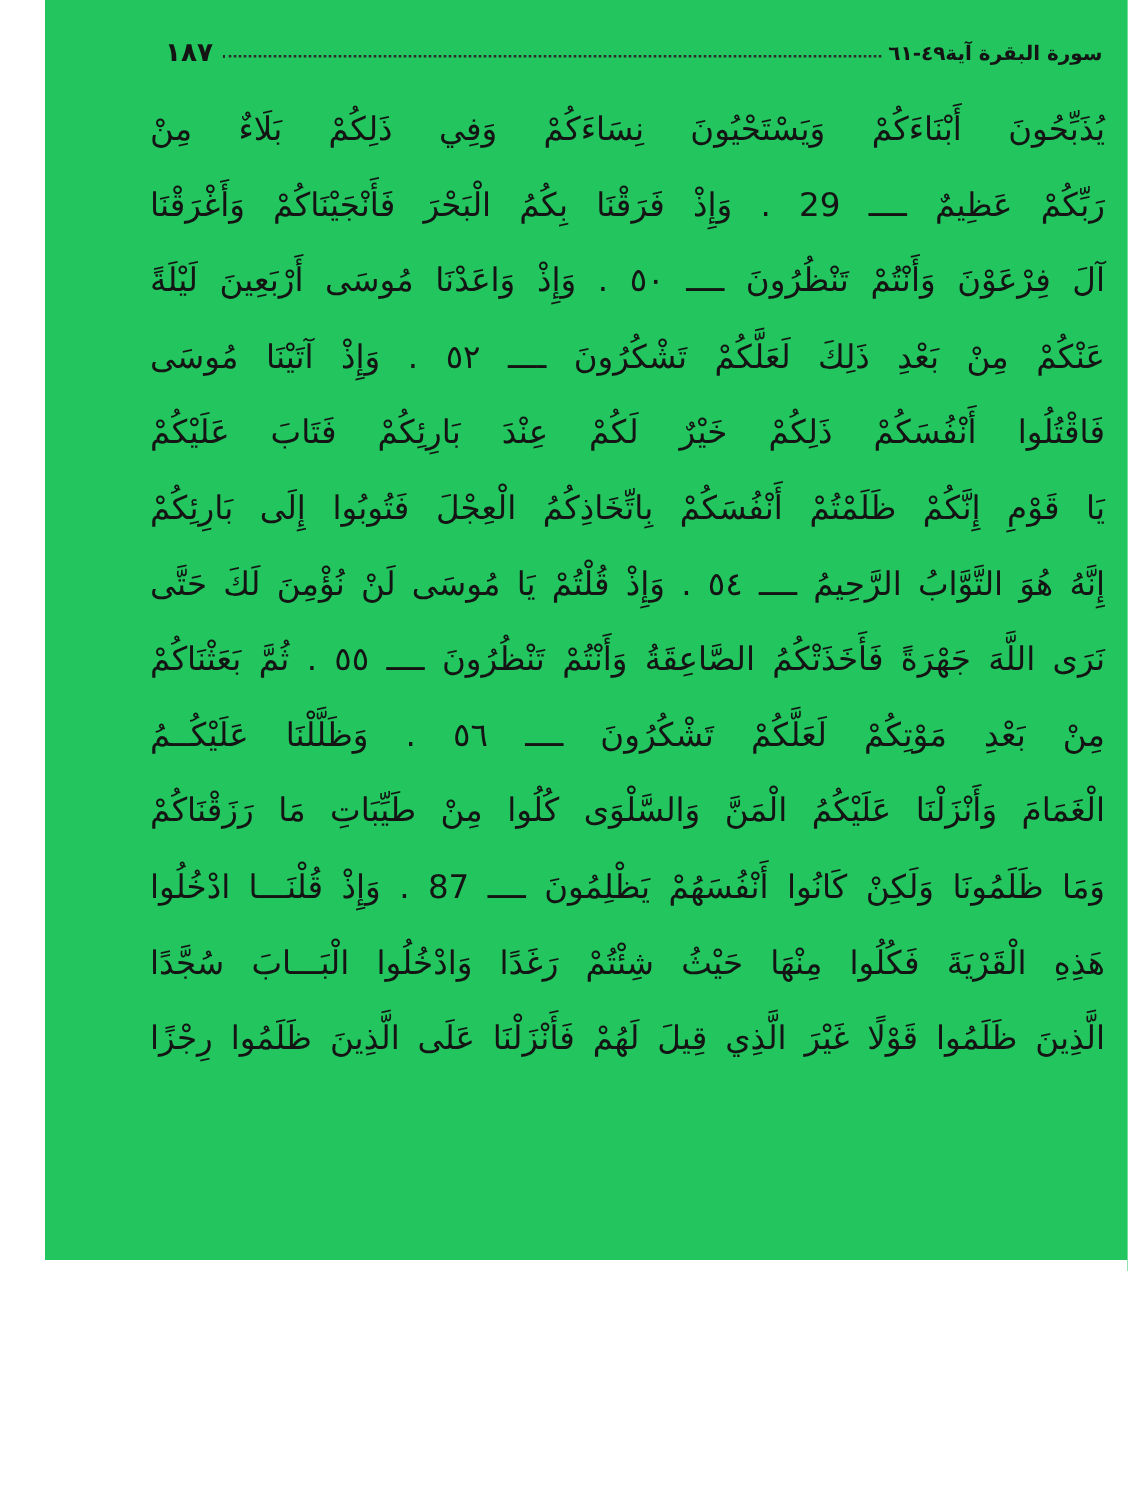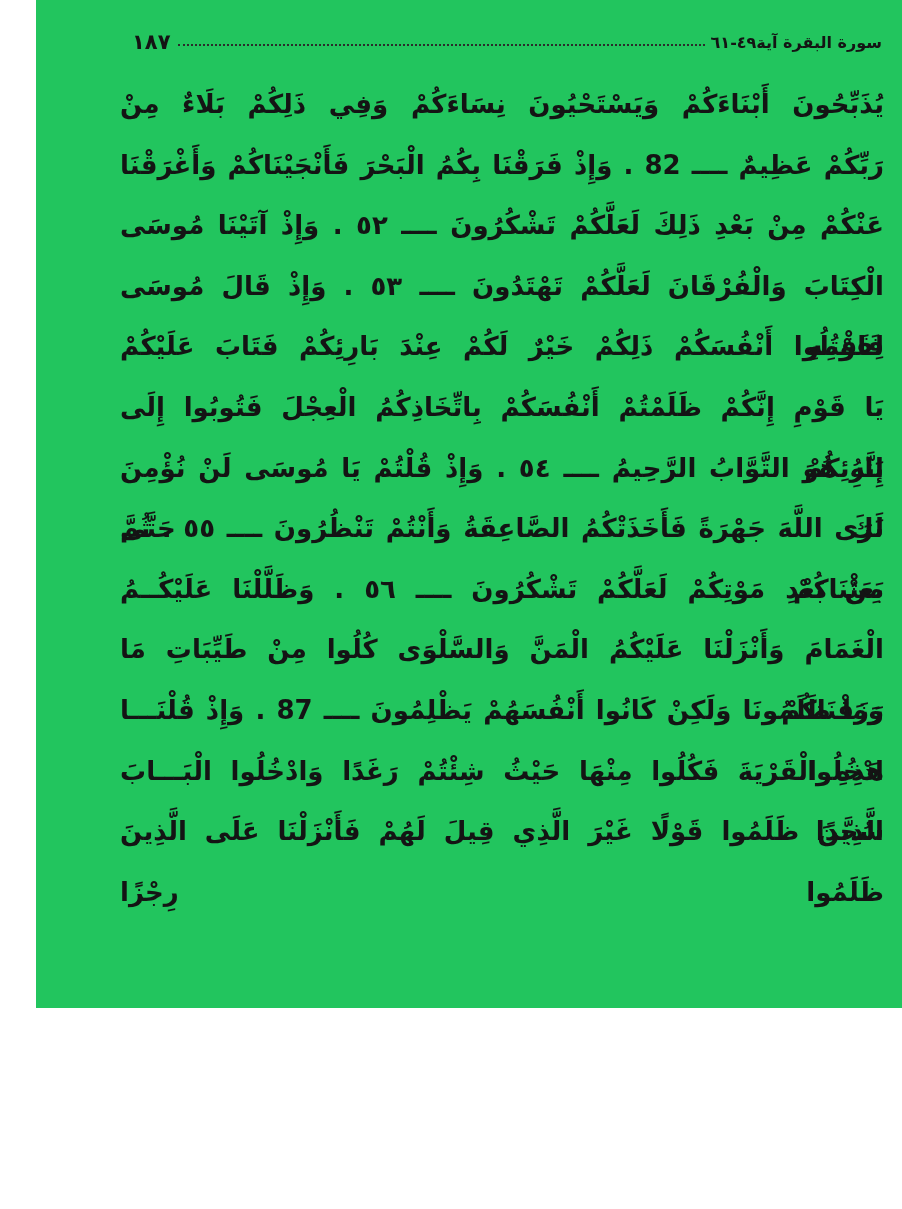--- a/index.html
+++ b/index.html
@@ -52,44 +52,44 @@
     position: absolute;
     top: 74px;
     left: 84px;
     right: 54px;
     direction: rtl;
   }
   .line {
     height: 60.6px;
     line-height: 60.6px;
     font-size: 26px;
-    font-weight: bold;
+    font-weight: normal;
     text-align: justify;
     text-align-last: justify;
     word-spacing: 2px;
     white-space: normal;
     overflow: visible;
   }
 </style>
 </head>
 <body>
 
 <div class="page">
 
   <div class="header">
     <span class="page-number">١٨٧</span>
     <span class="header-rule"></span>
     <span class="header-title">سورة البقرة آية٤٩-٦١</span>
   </div>
 
   <div class="text-block" lang="ar" dir="rtl">
     <div class="line">يُذَبِّحُونَ أَبْنَاءَكُمْ وَيَسْتَحْيُونَ نِسَاءَكُمْ وَفِي ذَلِكُمْ بَلَاءٌ مِنْ</div>
-    <div class="line">رَبِّكُمْ عَظِيمٌ ــــ 82 . وَإِذْ فَرَقْنَا بِكُمُ الْبَحْرَ فَأَنْجَيْنَاكُمْ وَأَغْرَقْنَا</div>
+    <div class="line">رَبِّكُمْ عَظِيمٌ ــــ 29 . وَإِذْ فَرَقْنَا بِكُمُ الْبَحْرَ فَأَنْجَيْنَاكُمْ وَأَغْرَقْنَا</div>
+    <div class="line">آلَ فِرْعَوْنَ وَأَنْتُمْ تَنْظُرُونَ ــــ ٥٠ . وَإِذْ وَاعَدْنَا مُوسَى أَرْبَعِينَ لَيْلَةً</div>
     <div class="line">عَنْكُمْ مِنْ بَعْدِ ذَلِكَ لَعَلَّكُمْ تَشْكُرُونَ ــــ ٥٢ . وَإِذْ آتَيْنَا مُوسَى</div>
-    <div class="line">الْكِتَابَ وَالْفُرْقَانَ لَعَلَّكُمْ تَهْتَدُونَ ــــ ٥٣ . وَإِذْ قَالَ مُوسَى لِقَوْمِهِ</div>
     <div class="line">فَاقْتُلُوا أَنْفُسَكُمْ ذَلِكُمْ خَيْرٌ لَكُمْ عِنْدَ بَارِئِكُمْ فَتَابَ عَلَيْكُمْ</div>
     <div class="line">يَا قَوْمِ إِنَّكُمْ ظَلَمْتُمْ أَنْفُسَكُمْ بِاتِّخَاذِكُمُ الْعِجْلَ فَتُوبُوا إِلَى بَارِئِكُمْ</div>
     <div class="line">إِنَّهُ هُوَ التَّوَّابُ الرَّحِيمُ ــــ ٥٤ . وَإِذْ قُلْتُمْ يَا مُوسَى لَنْ نُؤْمِنَ لَكَ حَتَّى</div>
     <div class="line">نَرَى اللَّهَ جَهْرَةً فَأَخَذَتْكُمُ الصَّاعِقَةُ وَأَنْتُمْ تَنْظُرُونَ ــــ ٥٥ . ثُمَّ بَعَثْنَاكُمْ</div>
     <div class="line">مِنْ بَعْدِ مَوْتِكُمْ لَعَلَّكُمْ تَشْكُرُونَ ــــ ٥٦ . وَظَلَّلْنَا عَلَيْكُــمُ</div>
     <div class="line">الْغَمَامَ وَأَنْزَلْنَا عَلَيْكُمُ الْمَنَّ وَالسَّلْوَى كُلُوا مِنْ طَيِّبَاتِ مَا رَزَقْنَاكُمْ</div>
     <div class="line">وَمَا ظَلَمُونَا وَلَكِنْ كَانُوا أَنْفُسَهُمْ يَظْلِمُونَ ــــ 87 . وَإِذْ قُلْنَـــا ادْخُلُوا</div>
     <div class="line">هَذِهِ الْقَرْيَةَ فَكُلُوا مِنْهَا حَيْثُ شِئْتُمْ رَغَدًا وَادْخُلُوا الْبَـــابَ سُجَّدًا</div>
     <div class="line">الَّذِينَ ظَلَمُوا قَوْلًا غَيْرَ الَّذِي قِيلَ لَهُمْ فَأَنْزَلْنَا عَلَى الَّذِينَ ظَلَمُوا رِجْزًا</div>
   </div>

